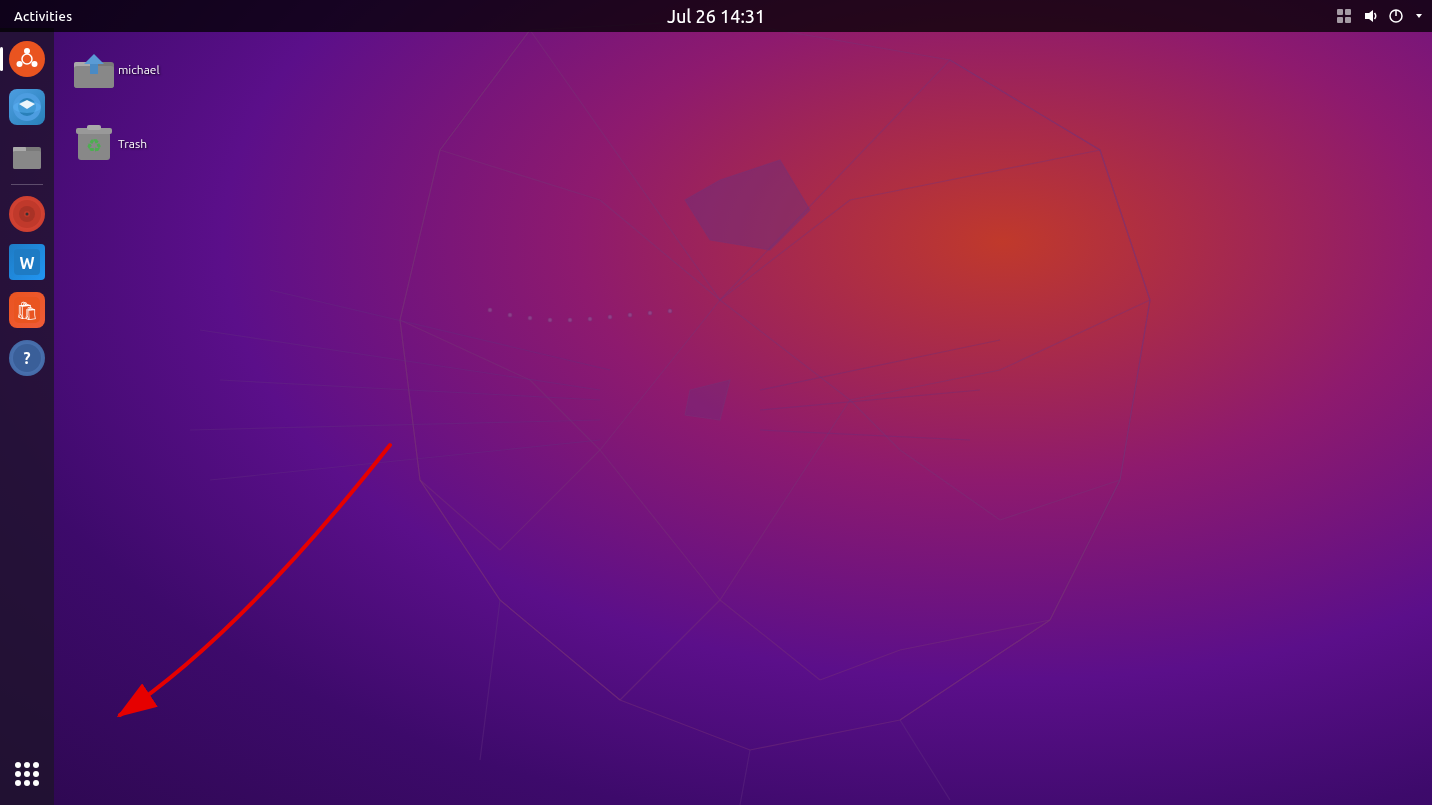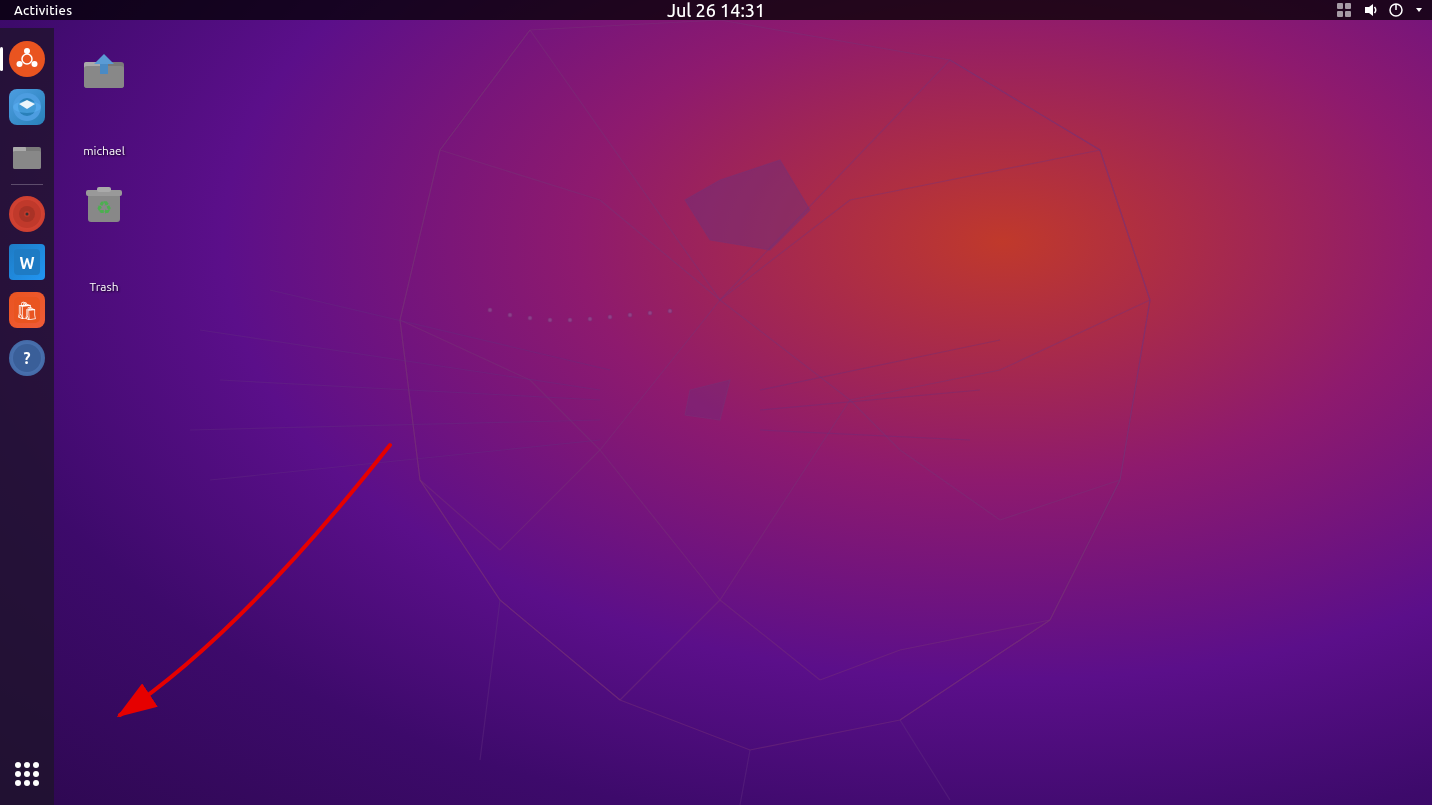--- a/index.html
+++ b/index.html
@@ -29,21 +29,21 @@
       height: 100%;
       pointer-events: none;
     }
 
     
     .topbar {
       position: absolute;
       top: 0;
       left: 0;
       width: 100%;
-      height: 20px;
+      height: 32px;
       background: rgba(0,0,0,0.75);
       display: flex;
       align-items: center;
       justify-content: space-between;
       padding: 0 8px;
       z-index: 100;
     }
 
     .topbar-left {
       display: flex;
@@ -147,27 +147,26 @@
       top: 38px;
       left: 64px;
       display: flex;
       flex-direction: column;
       gap: 10px;
       z-index: 10;
     }
 
     .desktop-icon {
       display: flex;
-      flex-direction: column;
+      flex-direction: row;
       align-items: center;
       cursor: pointer;
       width: 80px;
       padding: 6px;
       border-radius: 6px;
-      gap: 48px;
     }
 
     .desktop-icon .icon-img {
       width: 48px;
       height: 48px;
       display: flex;
       align-items: center;
       justify-content: center;
       margin-bottom: 4px;
     }

